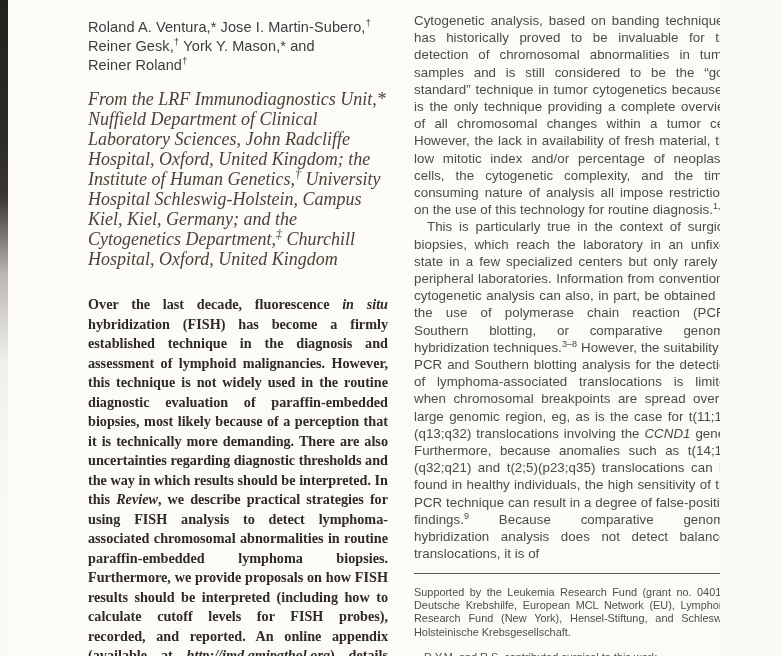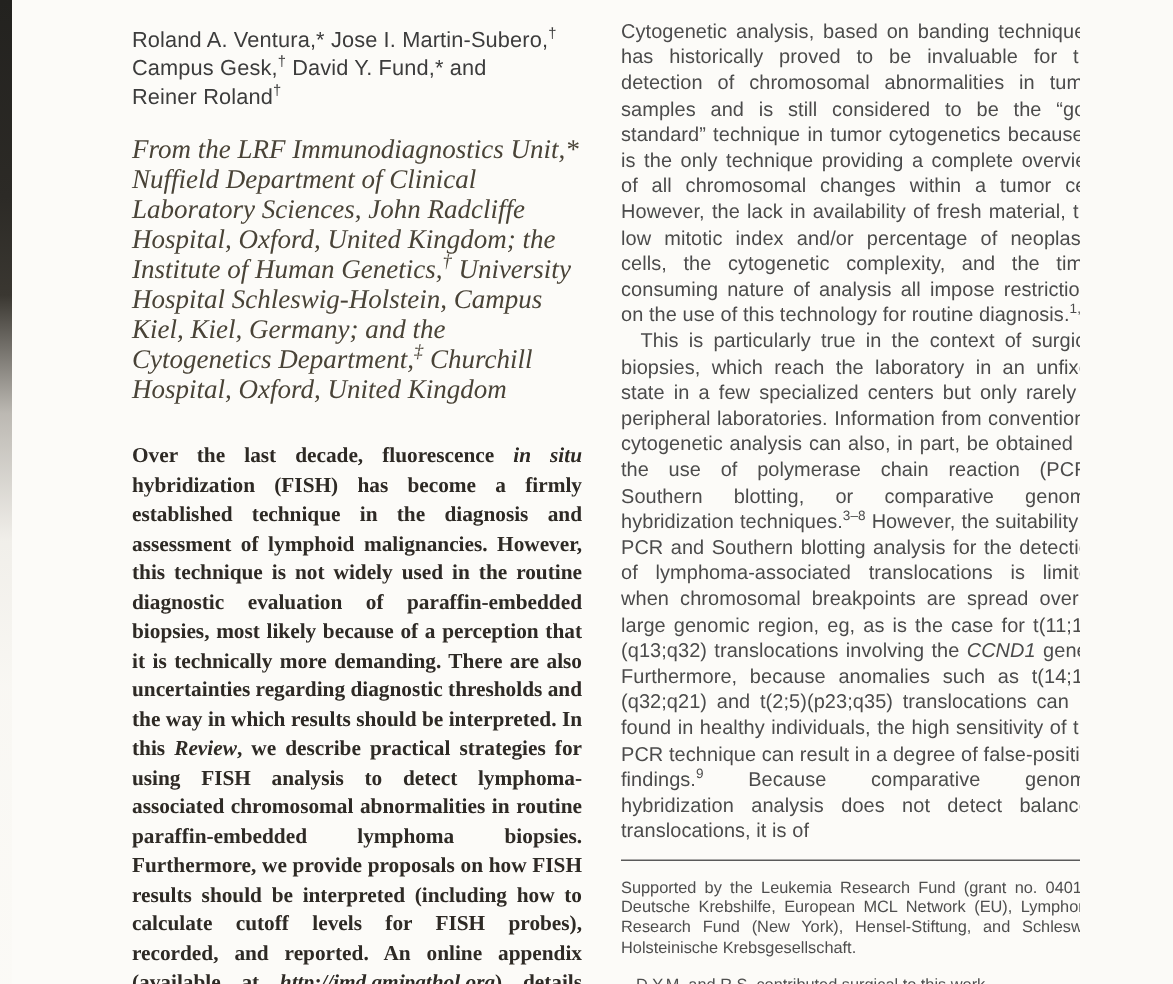--- a/index.html
+++ b/index.html
@@ -86,21 +86,21 @@
 </style>
 </head>
 <body>
 
 <div id="page">
   <div id="scan-edge"></div>
 
   <div class="col-left">
     <div class="authors">
       <div><span>Roland A. Ventura,* Jose I. Martin-Subero,</span><span class="sup">†</span></div>
-      <div><span>Campus Gesk,</span><span class="sup">†</span><span> David Y. Fund,* and</span></div>
+      <div><span>Reiner Gesk,</span><span class="sup">†</span><span> York Y. Mason,* and</span></div>
       <div><span>Reiner Roland</span><span class="sup">†</span></div>
     </div>
 
     <div class="affiliation"><span>From the LRF Immunodiagnostics Unit,* Nuffield Department of Clinical Laboratory Sciences, John Radcliffe Hospital, Oxford, United Kingdom; the Institute of Human Genetics,</span><span class="sup">†</span><span> University Hospital Schleswig-Holstein, Campus Kiel, Kiel, Germany; and the Cytogenetics Department,</span><span class="sup">‡</span><span> Churchill Hospital, Oxford, United Kingdom</span></div>
 
     <div class="abstract"><span>Over the last decade, fluorescence </span><span class="i">in situ</span><span> hybridization (FISH) has become a firmly established technique in the diagnosis and assessment of lymphoid malignancies. However, this technique is not widely used in the routine diagnostic evaluation of paraffin-embedded biopsies, most likely because of a perception that it is technically more demanding. There are also uncertainties regarding diagnostic thresholds and the way in which results should be interpreted. In this </span><span class="i">Review</span><span>, we describe practical strategies for using FISH analysis to detect lymphoma-associated chromosomal abnormalities in routine paraffin-embedded lymphoma biopsies. Furthermore, we provide proposals on how FISH results should be interpreted (including how to calculate cutoff levels for FISH probes), recorded, and reported. An online appendix (available at </span><span class="i">http://jmd.amjpathol.org</span><span>) details various simple, yet robust procedures for paraffin FISH analysis; it also provides additional information on the production of FISH probes, evaluating and reporting FISH results, sources for reagents and equipment, and troubleshooting. We hope that these suggestions will make FISH technology for the study of lymphoma biopsies more accessible to routine diagnostic and research laboratories. </span></div>
   </div>
 
   <div class="col-right">
     <div class="bodytext">

